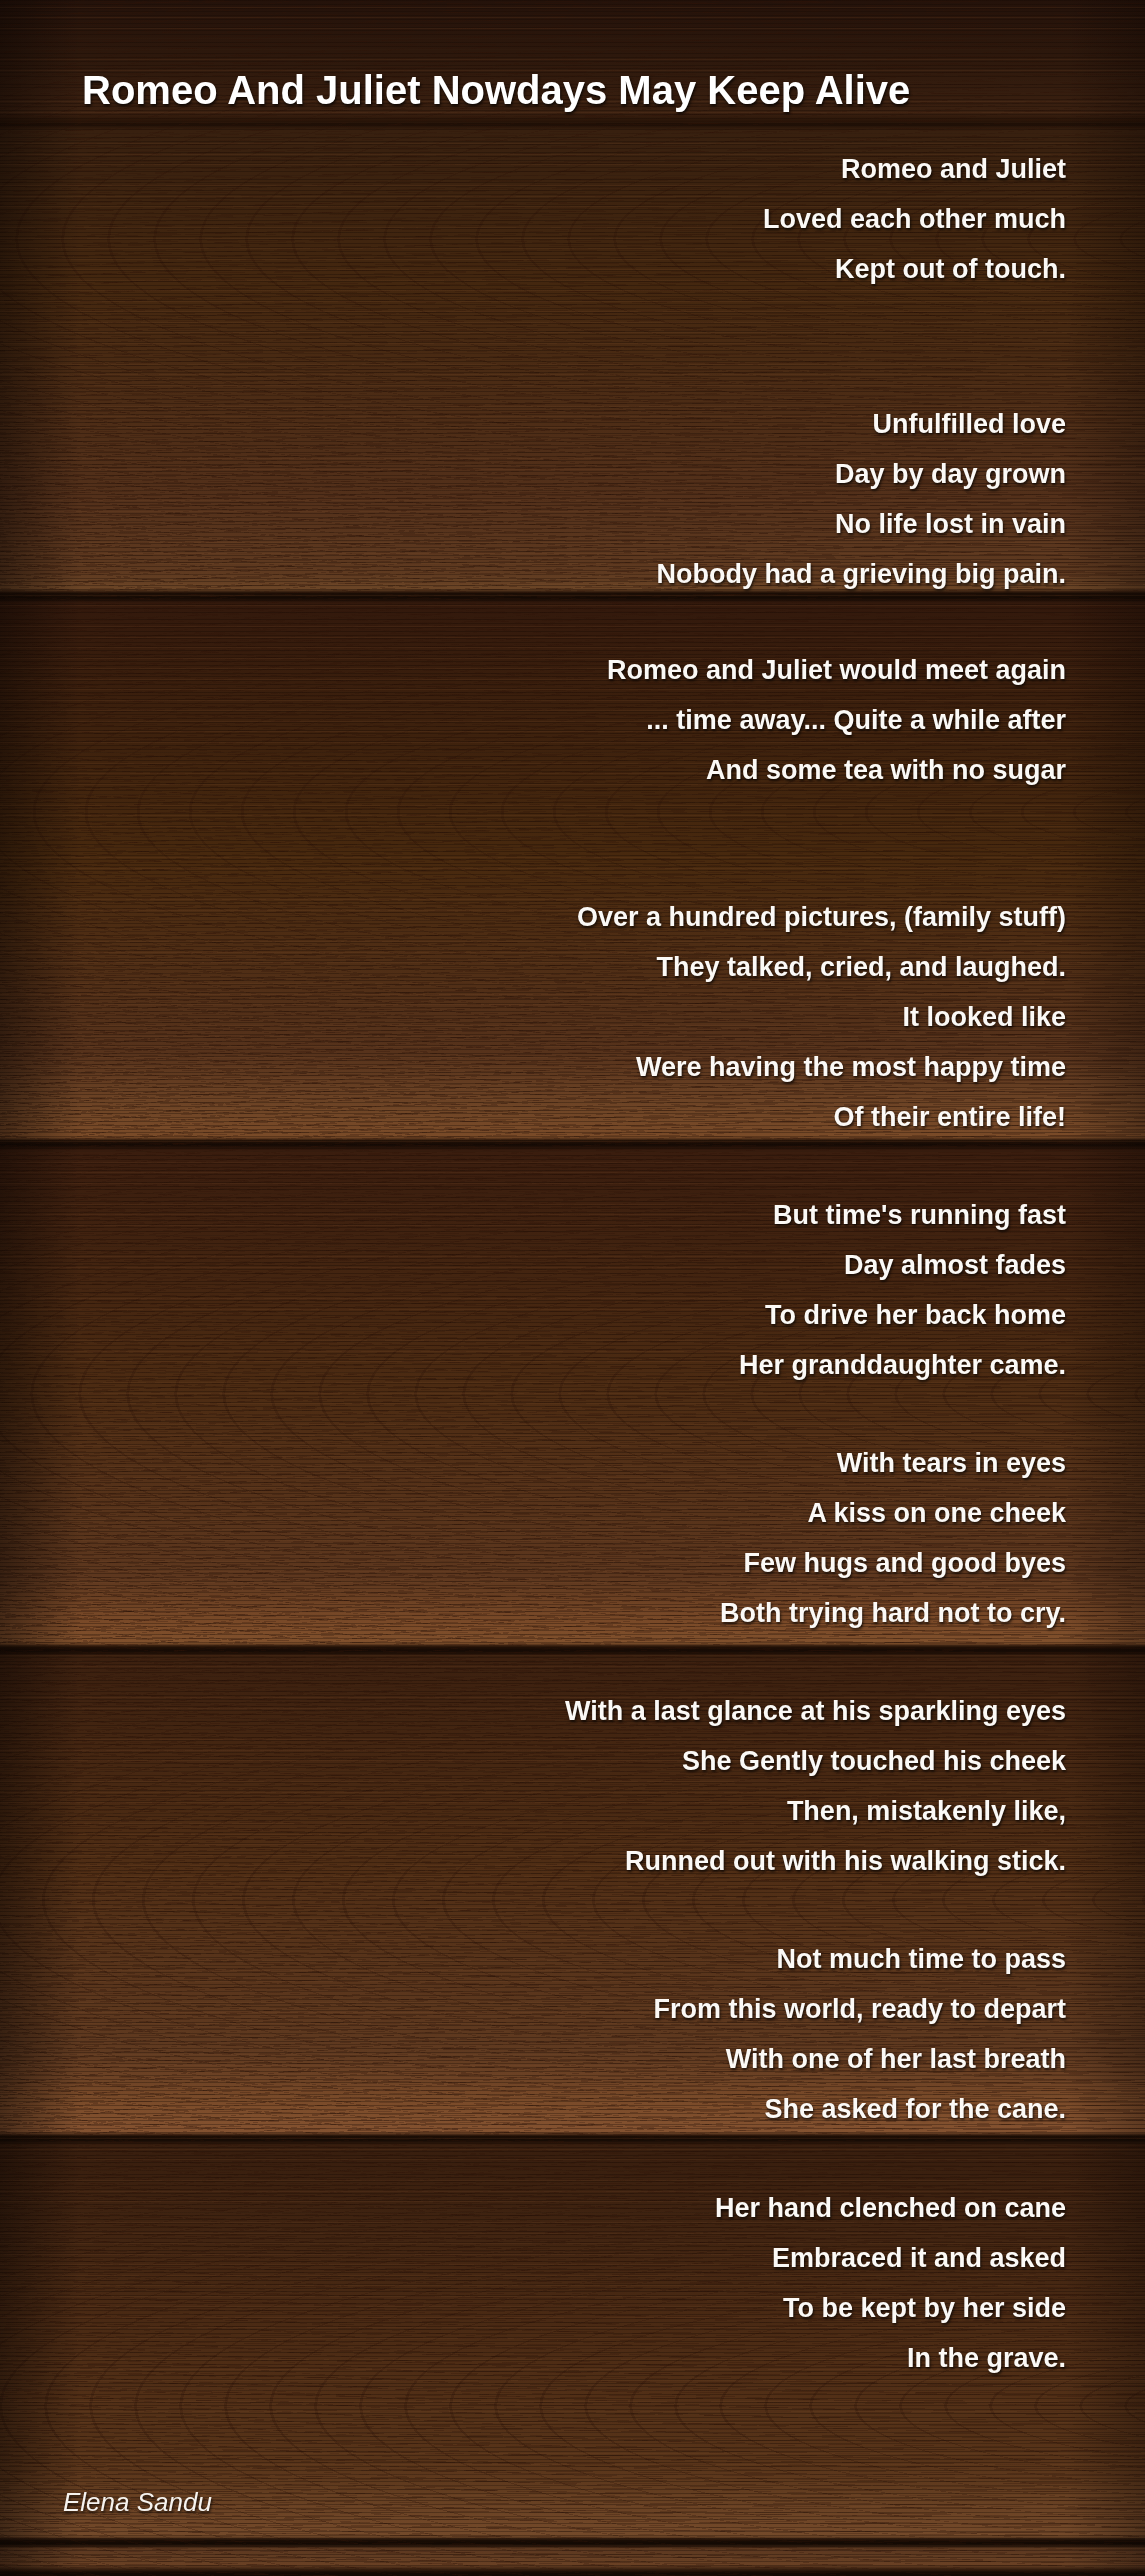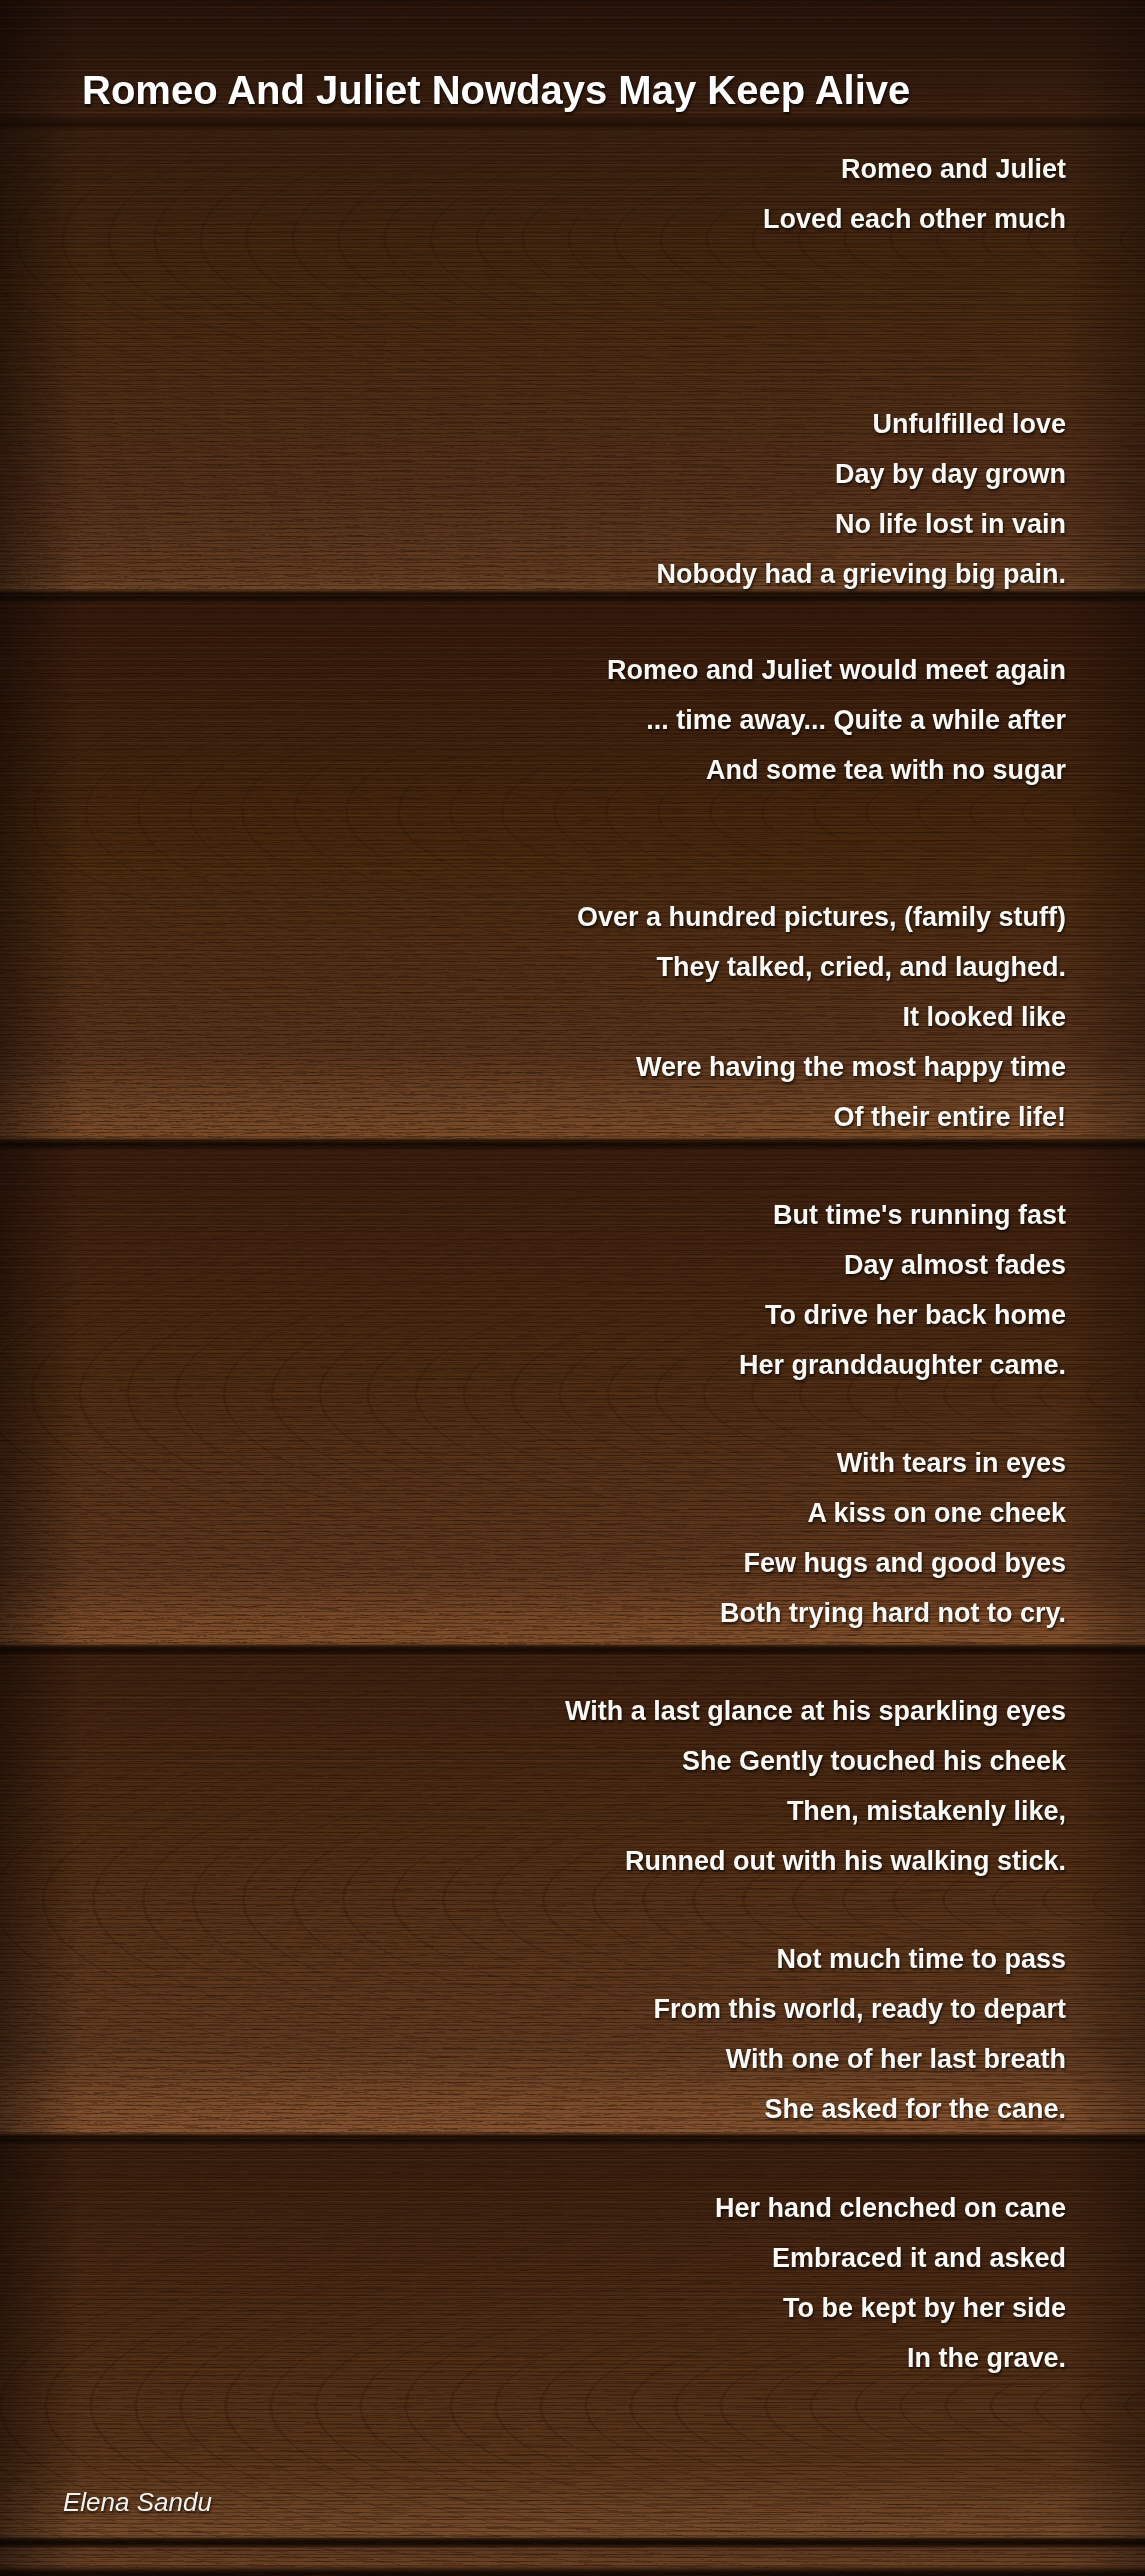--- a/index.html
+++ b/index.html
@@ -81,20 +81,21 @@
 </head>
 <body>
 
 <div class="page">
 
   <h1 class="title">Romeo And Juliet Nowdays May Keep Alive</h1>
 
   <div class="stanza" style="top:144px">
     <div class="line">Romeo and Juliet</div>
     <div class="line">Loved each other much</div>
+    <div class="line">Kept out of touch.</div>
   </div>
 
   <div class="stanza" style="top:399px">
     <div class="line">Unfulfilled love</div>
     <div class="line">Day by day grown</div>
     <div class="line">No life lost in vain</div>
     <div class="line">Nobody had a grieving big pain.</div>
   </div>
 
   <div class="stanza" style="top:645px">

